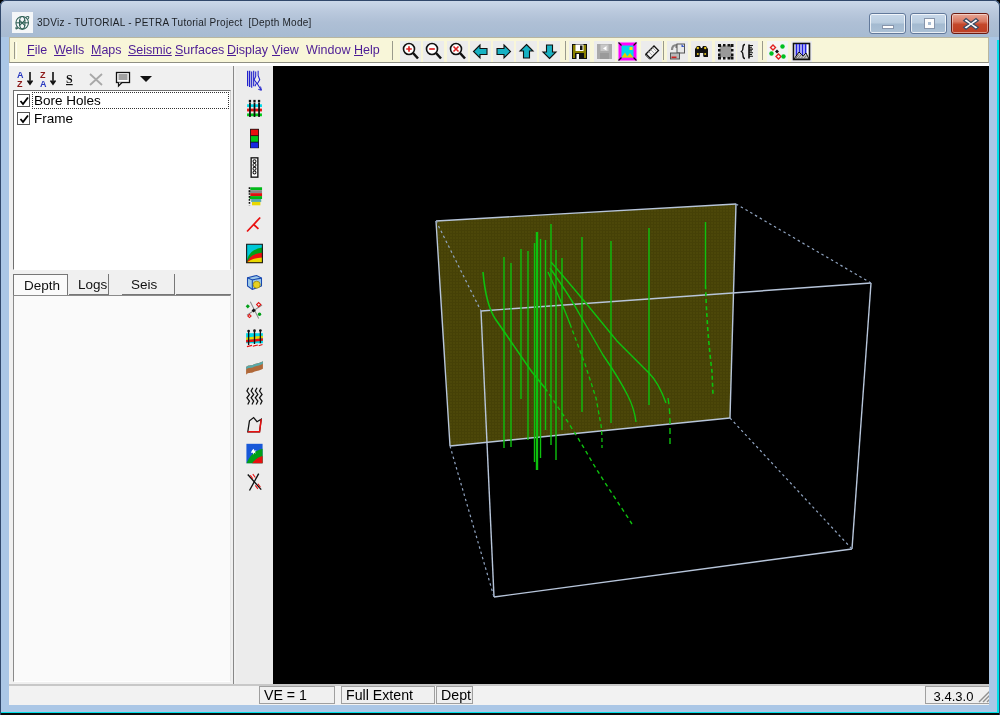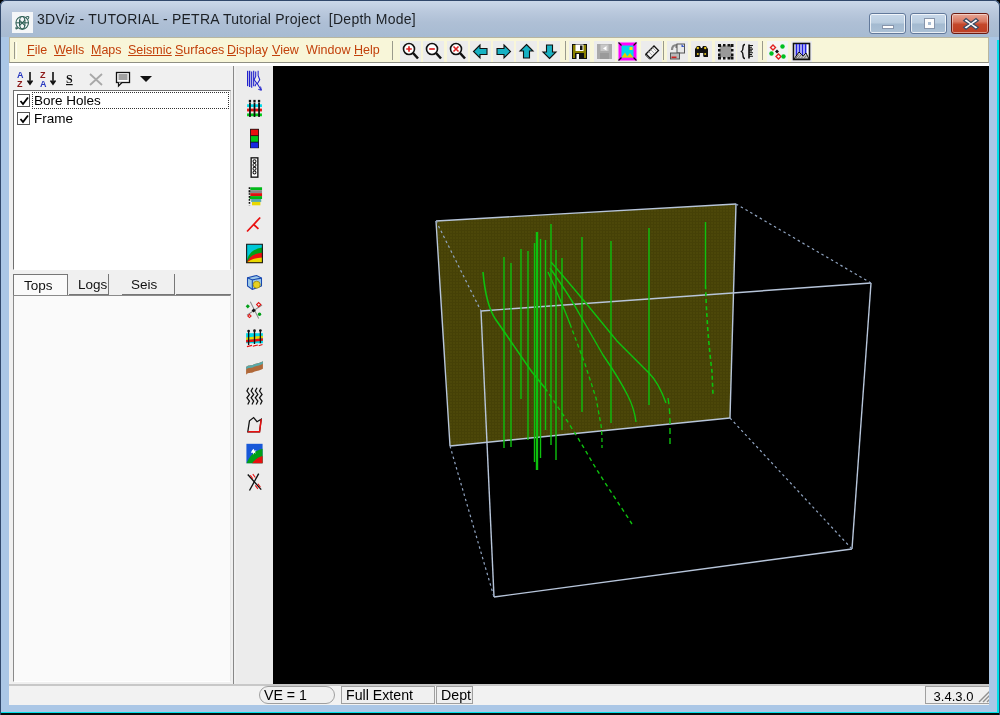--- a/index.html
+++ b/index.html
@@ -12,34 +12,34 @@
   border:1px solid #31486b; border-bottom:none; border-radius:6px 6px 0 0; z-index:50; pointer-events:none; }
 #cyanB { position:absolute; left:0; top:712px; width:1000px; height:2px; background:#00e0e8; z-index:40; }
 #darkB { position:absolute; left:0; top:713px; width:1000px; height:2px; background:#0c0c0a; z-index:41; }
 #cyanR { position:absolute; left:997px; top:40px; width:2px; height:674px; background:#00e0e8; z-index:40; }
 #darkR { position:absolute; left:999px; top:40px; width:1px; height:674px; background:#0c0c0a; z-index:41; }
 
 #titlebar { position:absolute; left:1px; top:1px; width:998px; height:36px;
   background:linear-gradient(180deg,#cbd8e9 0%,#bac9dd 30%,#aebfd5 60%,#a7bbd2 100%);
   border-radius:5px 5px 0 0; }
 #appicon { position:absolute; left:11px; top:11px; width:21px; height:21px; background:#f4f6f8; }
-#titletext { position:absolute; left:36px; top:10px; font-size:14px; color:#1c2025; letter-spacing:0.25px; }
+#titletext { position:absolute; left:36px; top:16px; font-size:10px; color:#1c2025; letter-spacing:0.25px; }
 .winbtn { position:absolute; top:11.5px; height:21px; border-radius:3px; }
 #btnmin { left:867.5px; width:37.5px; background:linear-gradient(180deg,#c8d8ea 0%,#bacddf 48%,#a3bad0 52%,#abc0d5 100%); border:1px solid #62799b; box-shadow:inset 0 0 0 1px rgba(255,255,255,.75); }
 #btnmax { left:908.5px; width:37.5px; background:linear-gradient(180deg,#c8d8ea 0%,#bacddf 48%,#a3bad0 52%,#abc0d5 100%); border:1px solid #62799b; box-shadow:inset 0 0 0 1px rgba(255,255,255,.75); }
 #btncls { left:949.5px; width:38.5px; background:linear-gradient(180deg,#e8a797 0%,#d87861 40%,#c4472b 55%,#bd3d22 100%); border:1px solid #6c1a10; box-shadow:inset 0 0 0 1px rgba(255,255,255,.45); }
 #btnmin .dash { position:absolute; left:12px; top:11px; width:12px; height:4px; background:#fdfdfd; border:1px solid #8795ab; }
 #btnmax .sq { position:absolute; left:13px; top:4.5px; width:11px; height:11px; background:#fdfdfd; border:1px solid #8795ab; }
 #btnmax .sq2 { position:absolute; left:3px; top:3px; width:3px; height:3px; background:#a9bdd3; }
 
 #menustrip { position:absolute; left:9px; top:37px; width:980px; height:26px;
   background:#f8f6d9; border:1px solid #b8b6a0; border-bottom:1px solid #8f8f83; }
 #understrip { position:absolute; left:9px; top:63px; width:980px; height:3px; background:#ffffff; }
 .grip { position:absolute; top:4px; height:17px; width:3px; border-left:1px solid #9a9a8c; border-right:1px solid #fffef2; }
-.menuitem { position:absolute; top:5px; font-size:12.5px; color:#c2410c; }
+.menuitem { position:absolute; top:5px; font-size:12.5px; color:#4c1d95; }
 .menuitem u { text-decoration:underline; }
 .tsep { position:absolute; top:3px; height:19px; width:1px; background:#9a9a8c; }
 .tbtn { position:absolute; top:3px; width:21px; height:21px; background:#ececec; }
 .tbtn svg { position:absolute; left:0; top:0; }
 
 #leftpanel { position:absolute; left:9px; top:66px; width:225px; height:618px; background:#f0f0f0; }
 #splitter { position:absolute; left:233px; top:66px; width:3px; height:618px; background:#f0f0f0; border-left:1px solid #888; }
 #strip { position:absolute; left:236px; top:66px; width:37px; height:618px; background:#ececec; }
 #viewport { position:absolute; left:273px; top:66px; width:716px; height:618px; background:#000; }
 #listbox { position:absolute; left:4px; top:24px; width:218px; height:180px; background:#fff;
@@ -296,21 +296,21 @@
     <div class="lrow" style="top:19px;">
       <div class="cb">
           <svg width="13" height="13">
             <path d="M2.5 6 L5 9 L10 2.5" stroke="#000" stroke-width="1.8" fill="none"></path>
           </svg>
         </div>
       <div class="txt">Frame</div>
     </div>
   </div>
   <div id="tabs">
-    <div class="tab" style="left:0; width:55px; background:#fafafa; border-top:1px solid #777; border-left:1px solid #777; padding-left:10px; height:22px;">Tops</div>
+    <div class="tab" style="left:0; width:55px; background:#fafafa; border-top:1px solid #777; border-left:1px solid #777; padding-left:10px; height:22px;">Depth</div>
     <div class="tab" style="left:56px; width:40px; border-bottom:1px solid #777; padding-left:9px;">Logs</div>
     <div class="tab" style="left:109px; width:53px; border-bottom:1px solid #777; padding-left:9px;">Seis</div>
     <div class="tab" style="left:163px; width:55px; border-bottom:1px solid #777; border-right:none;"></div>
   </div>
   <div id="tabcontent"></div>
 </div>
 <div id="splitter"></div>
 <div id="strip">
   <svg class="stripbtn" style="top:4px;" width="21" height="26" viewBox="0 0 21 26">
       <g stroke="#2222cc" fill="none">
@@ -490,21 +490,21 @@
     <path d="M570,324 L585,364 L596,398 L601,425 C602,432 602,440 602,448" stroke-width="1.3" stroke-dasharray="4,3"></path>
     <path d="M550,268 C562,285 572,300 580,315 L603,355 C612,368 620,380 628,396 C633,406 635,414 636,422" stroke-width="1.4"></path>
     <path d="M551,262 C565,278 575,290 585,302 L617,341 L649,373 C656,380 662,392 666,403" stroke-width="1.4"></path>
     <path d="M668,398 C670,410 670,420 670,430 L670,444" stroke-width="1.4" stroke-dasharray="6,4"></path>
 </g>
 </svg>
 </div>
 
 <div id="statussep"></div>
 <div id="statusbar">
-  <div class="spanel" style="left:250px; width:76px;border-radius:9px;">VE = 1</div>
+  <div class="spanel" style="left:250px; width:76px;">VE = 1</div>
   <div class="spanel" style="left:332px; width:94px;">Full Extent</div>
   <div class="spanel" style="left:427px; width:37px;">Deptl</div>
   <div class="spanel" style="left:916px; width:65px; font-size:13px; padding-top:1.5px;">&nbsp;3.4.3.0</div>
   <svg style="position:absolute; left:968px; top:3px;" width="14" height="14">
       <g stroke="#909090" stroke-width="1.5">
         <path d="M13 2 L2 13"></path>
         <path d="M13 6 L6 13"></path>
         <path d="M13 10 L10 13"></path>
       </g>
     </svg>

